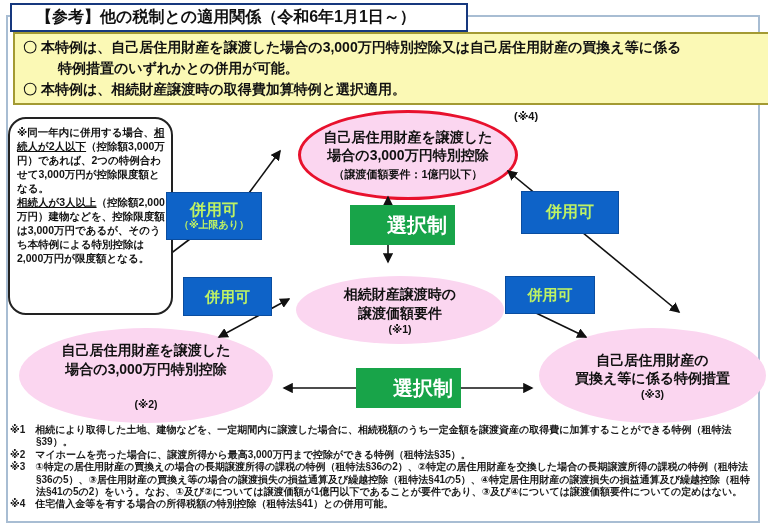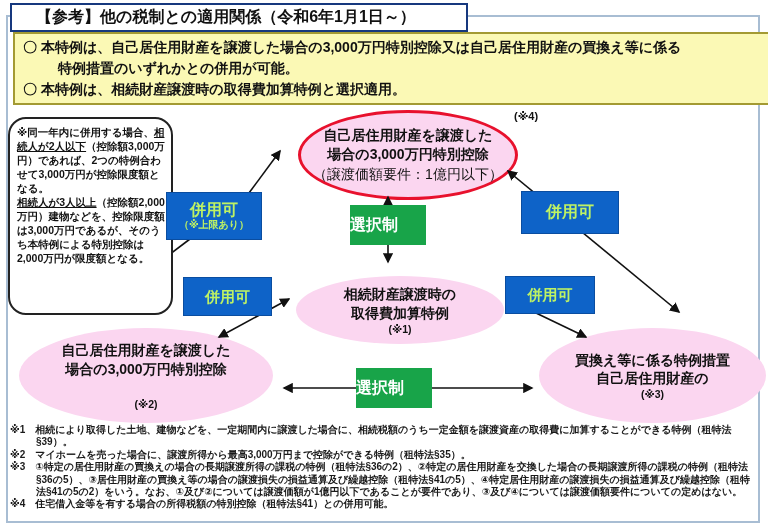--- a/index.html
+++ b/index.html
@@ -25,38 +25,38 @@
   
   .balloon{position:absolute;left:8px;top:117px;width:149px;height:183px;
     background:#fff;border:2px solid #222;border-radius:18px;z-index:3;
     padding:7px 5px 4px 7px;font-size:10.5px;font-weight:bold;line-height:1.33;}
   .balloon .u{text-decoration:underline;}
   
   .ellipse{position:absolute;border-radius:50%;background:var(--pink,#fbd6f0);
     display:flex;flex-direction:column;align-items:center;justify-content:center;
     text-align:center;z-index:1;}
   .el-main{font-size:14px;font-weight:bold;line-height:1.3;}
-  .el-cond{font-size:14px;font-weight:normal;margin-top:3px;}
+  .el-cond{font-size:11px;font-weight:bold;margin-top:3px;}
   .el-ref{font-size:10.5px;font-weight:bold;margin-top:1px;}
   #el-top{left:298px;top:110px;width:214px;height:84px;border:3px solid var(--red,#e8112d);}
   #el-mid{left:296px;top:276px;width:208px;height:68px;}
   #el-bl{left:19px;top:328px;width:254px;height:95px;gap:19px;}
   #el-br{left:539px;top:328px;width:227px;height:95px;}
   .ref-top{position:absolute;left:514px;top:110px;z-index:3;font-size:11px;font-weight:bold;}
   
   .bluebox{position:absolute;background:var(--blue,#0e63c8);color:#bef264;font-weight:bold;
     display:flex;flex-direction:column;align-items:center;justify-content:center;
     z-index:3;border:1px solid #0a4da0;line-height:1.15;}
   #bb-a{left:166px;top:192px;width:94px;height:46px;font-size:16px;}
   #bb-a .sub{font-size:10px;}
   #bb-b{left:521px;top:191px;width:96px;height:41px;font-size:16px;}
   #bb-c{left:183px;top:277px;width:87px;height:37px;font-size:15px;}
   #bb-d{left:505px;top:276px;width:88px;height:36px;font-size:15px;}
   .greenbox{position:absolute;background:var(--green,#18a449);color:#fff;font-weight:bold;
-    font-size:16px;display:flex;align-items:center;z-index:3;}
+    font-size:20px;display:flex;align-items:center;justify-content:center;z-index:3;padding-left:29px;}
   #gb-1{left:350px;top:205px;width:76px;height:40px;}
   #gb-2{left:356px;top:368px;width:76px;height:40px;}
   
   .arrow-layer{position:absolute;left:0;top:0;z-index:2;pointer-events:none;}
   .arrow-layer line{stroke:#111;stroke-width:1.6;}
   
   .footnotes{position:absolute;left:10px;top:424px;width:746px;z-index:3;
     font-size:10px;font-weight:bold;line-height:1.24;color:#1a1a1a;}
   .fn{padding-left:26px;text-indent:-26px;}
 </style>
@@ -89,37 +89,37 @@
     <div>自己居住用財産を譲渡した</div>
     <div>場合の3,000万円特別控除</div>
   </div>
   <div class="el-cond">（譲渡価額要件：1億円以下）</div>
 </div>
 <div class="ref-top">(※4)</div>
 
 <div class="ellipse" id="el-mid">
   <div class="el-main">
     <div>相続財産譲渡時の</div>
-    <div>取得費加算特例</div>
+    <div>譲渡価額要件</div>
   </div>
   <div class="el-ref">(※1)</div>
 </div>
 
 <div class="ellipse" id="el-bl">
   <div class="el-main">
     <div>自己居住用財産を譲渡した</div>
     <div>場合の3,000万円特別控除</div>
   </div>
   <div class="el-ref">(※2)</div>
 </div>
 
 <div class="ellipse" id="el-br">
   <div class="el-main">
+    <div>自己居住用財産の</div>
     <div>買換え等に係る特例措置</div>
-    <div>自己居住用財産の</div>
   </div>
   <div class="el-ref">(※3)</div>
 </div>
 
 <svg class="arrow-layer" width="768" height="526">
   <defs>
     <marker id="ah" viewBox="0 0 10 10" refX="8.5" refY="5" markerWidth="6.5" markerHeight="6.5" orient="auto-start-reverse">
       <path d="M0,0 L10,5 L0,10 z" fill="#111"></path>
     </marker>
   </defs>

